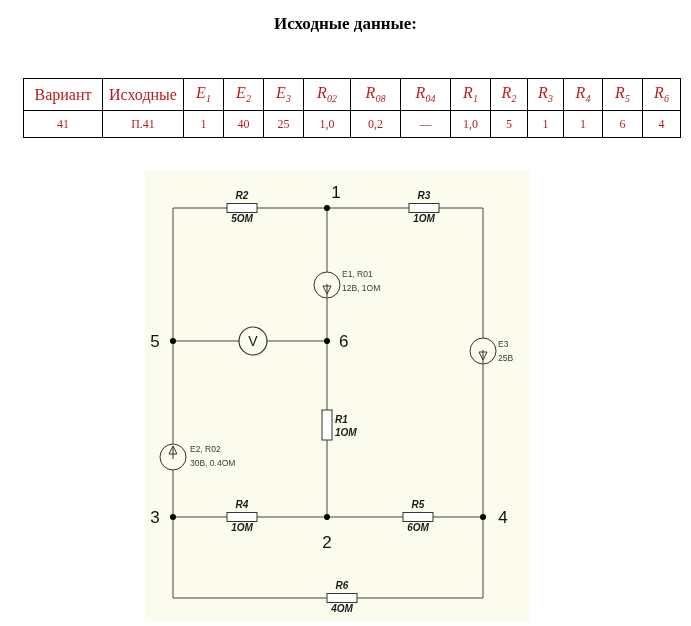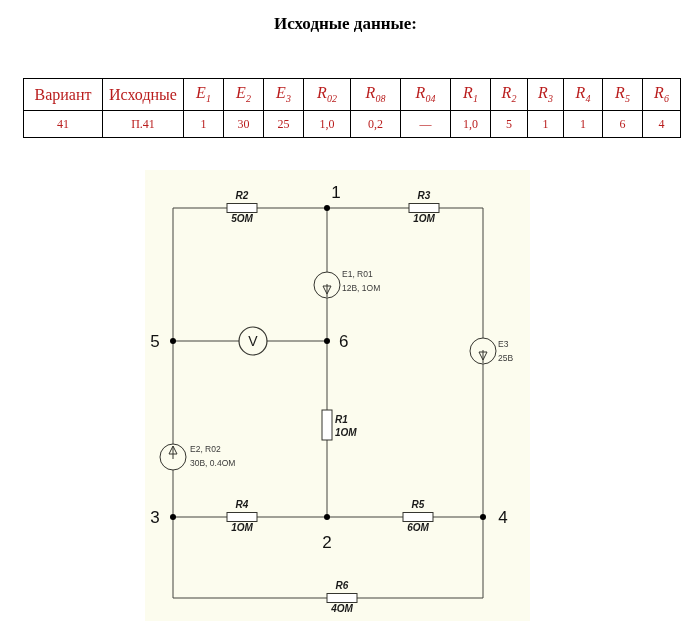--- a/index.html
+++ b/index.html
@@ -127,21 +127,21 @@
           <th><i>R<sub>4</sub></i></th>
           <th><i>R<sub>5</sub></i></th>
           <th><i>R<sub>6</sub></i></th>
         </tr>
     </thead>
     <tbody>
       <tr>
           <td>41</td>
           <td>П.41</td>
           <td>1</td>
-          <td>30</td>
+          <td>40</td>
           <td>25</td>
           <td>1,0</td>
           <td>0,2</td>
           <td>—</td>
           <td>1,0</td>
           <td>5</td>
           <td>1</td>
           <td>1</td>
           <td>6</td>
           <td>4</td>

